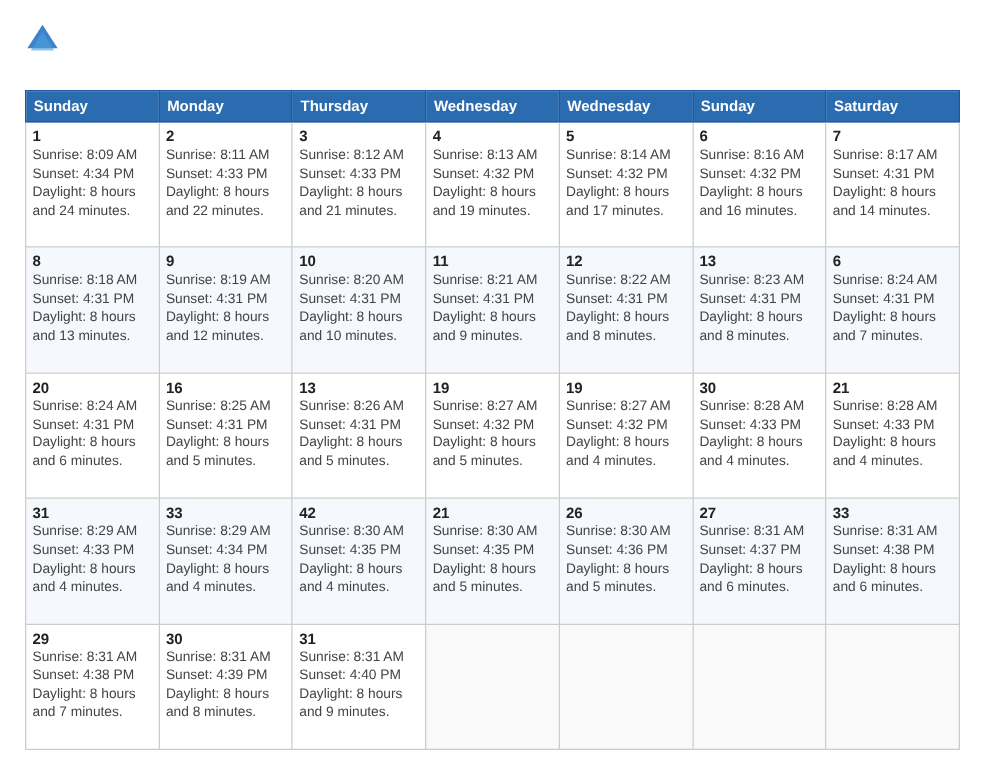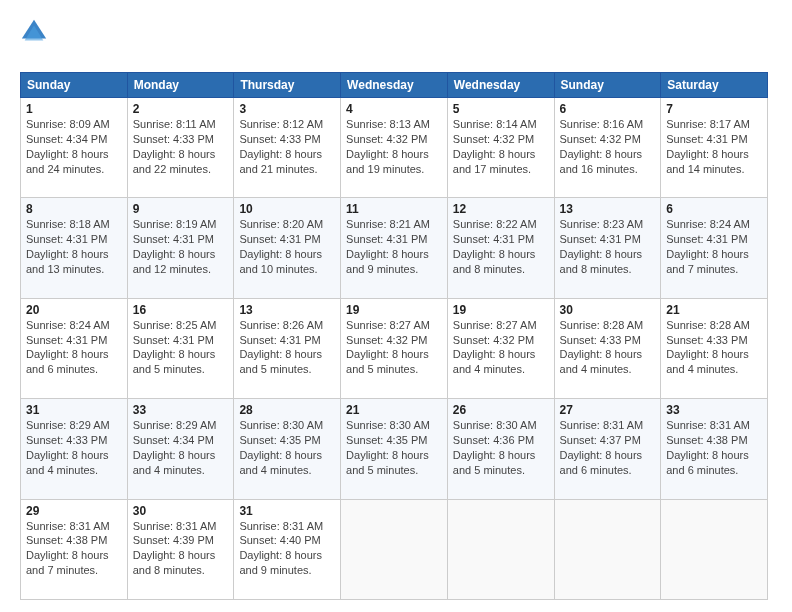--- a/index.html
+++ b/index.html
@@ -164,21 +164,21 @@
           <td><span class="day-num">16</span><span class="day-info">Sunrise: 8:25 AM<br>Sunset: 4:31 PM<br>Daylight: 8 hours and 5 minutes.</span></td>
           <td><span class="day-num">13</span><span class="day-info">Sunrise: 8:26 AM<br>Sunset: 4:31 PM<br>Daylight: 8 hours and 5 minutes.</span></td>
           <td><span class="day-num">19</span><span class="day-info">Sunrise: 8:27 AM<br>Sunset: 4:32 PM<br>Daylight: 8 hours and 5 minutes.</span></td>
           <td><span class="day-num">19</span><span class="day-info">Sunrise: 8:27 AM<br>Sunset: 4:32 PM<br>Daylight: 8 hours and 4 minutes.</span></td>
           <td><span class="day-num">30</span><span class="day-info">Sunrise: 8:28 AM<br>Sunset: 4:33 PM<br>Daylight: 8 hours and 4 minutes.</span></td>
           <td><span class="day-num">21</span><span class="day-info">Sunrise: 8:28 AM<br>Sunset: 4:33 PM<br>Daylight: 8 hours and 4 minutes.</span></td>
         </tr>
         <tr>
           <td><span class="day-num">31</span><span class="day-info">Sunrise: 8:29 AM<br>Sunset: 4:33 PM<br>Daylight: 8 hours and 4 minutes.</span></td>
           <td><span class="day-num">33</span><span class="day-info">Sunrise: 8:29 AM<br>Sunset: 4:34 PM<br>Daylight: 8 hours and 4 minutes.</span></td>
-          <td><span class="day-num">28</span><span class="day-info">Sunrise: 8:30 AM<br>Sunset: 4:35 PM<br>Daylight: 8 hours and 4 minutes.</span></td>
+          <td><span class="day-num">42</span><span class="day-info">Sunrise: 8:30 AM<br>Sunset: 4:35 PM<br>Daylight: 8 hours and 4 minutes.</span></td>
           <td><span class="day-num">21</span><span class="day-info">Sunrise: 8:30 AM<br>Sunset: 4:35 PM<br>Daylight: 8 hours and 5 minutes.</span></td>
           <td><span class="day-num">26</span><span class="day-info">Sunrise: 8:30 AM<br>Sunset: 4:36 PM<br>Daylight: 8 hours and 5 minutes.</span></td>
           <td><span class="day-num">27</span><span class="day-info">Sunrise: 8:31 AM<br>Sunset: 4:37 PM<br>Daylight: 8 hours and 6 minutes.</span></td>
           <td><span class="day-num">33</span><span class="day-info">Sunrise: 8:31 AM<br>Sunset: 4:38 PM<br>Daylight: 8 hours and 6 minutes.</span></td>
         </tr>
         <tr>
           <td><span class="day-num">29</span><span class="day-info">Sunrise: 8:31 AM<br>Sunset: 4:38 PM<br>Daylight: 8 hours and 7 minutes.</span></td>
           <td><span class="day-num">30</span><span class="day-info">Sunrise: 8:31 AM<br>Sunset: 4:39 PM<br>Daylight: 8 hours and 8 minutes.</span></td>
           <td><span class="day-num">31</span><span class="day-info">Sunrise: 8:31 AM<br>Sunset: 4:40 PM<br>Daylight: 8 hours and 9 minutes.</span></td>
           <td class="empty-cell"></td>

